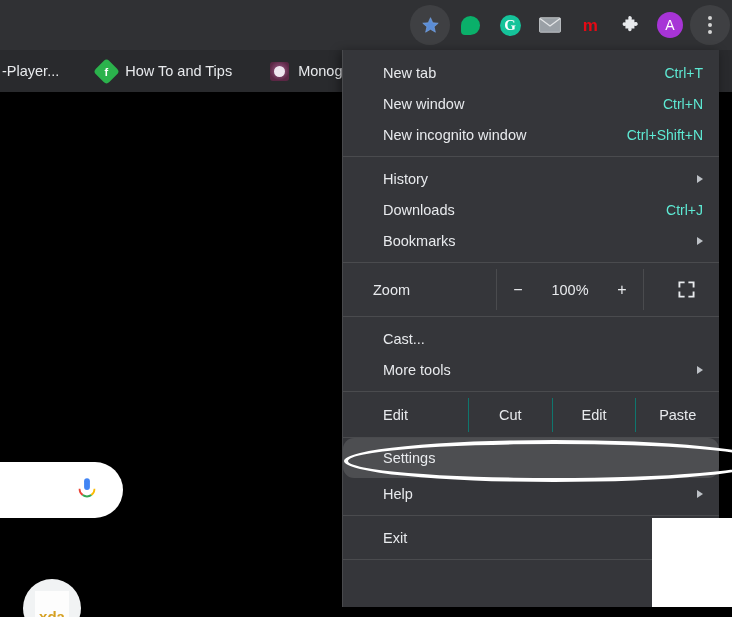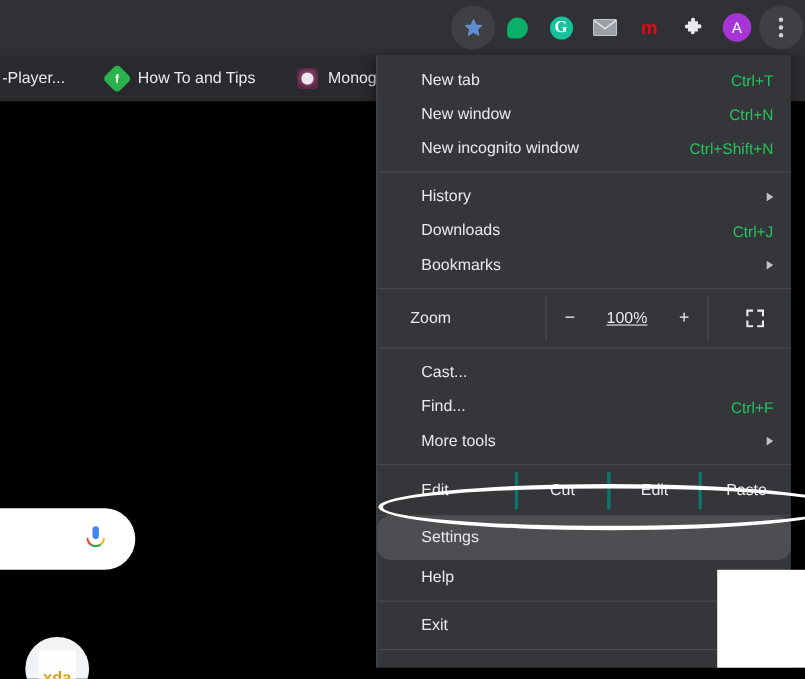--- a/index.html
+++ b/index.html
@@ -123,21 +123,21 @@
     box-shadow: -2px 2px 10px rgba(0,0,0,0.45);
     padding-top: 7px;
     font-size: 14.5px; color: #e8eaed;
   }
   .mi {
     height: 31px; display: flex; align-items: center;
     padding-left: 40px; padding-right: 16px;
     position: relative; cursor: default;
   }
   .mi .label { flex: 1 1 auto; white-space: nowrap; }
-  .mi .accel { color: #22c55e; font-size: 14px; white-space: nowrap; }
+  .mi .accel { color: #5eead4; font-size: 14px; white-space: nowrap; }
   .mi .arrow {
     width: 0; height: 0; border-style: solid;
     border-width: 4.5px 0 4.5px 6px;
     border-color: transparent transparent transparent #bdc1c6;
     margin-left: 8px;
   }
   .mi.highlight { background: #4d4e51; }
   .sep { height: 1px; background: #4a4b4e; margin: 6px 0; }
   .sep.tight { margin: 0; }
 
@@ -147,32 +147,32 @@
     display: flex; align-items: center; padding-left: 40px;
     flex: 0 0 163px;
   }
   .zoomrow .zctrl {
     flex: 1 1 auto; display: flex; align-items: center; justify-content: center;
     gap: 0px; border-left: 1px solid #4a4b4e; border-right: 1px solid #4a4b4e;
   }
   .zminus, .zplus {
     width: 42px; text-align: center; color: #e8eaed; font-size: 16px;
   }
-  .zval { width: 62px; text-align: center; font-size: 14.5px; text-decoration: underline; }
+  .zval { width: 62px; text-align: center; font-size: 14.5px; }
   .zfull {
     flex: 0 0 85px; display: flex; align-items: center; justify-content: center;
   }
   .fs-icon { width: 17px; height: 17px; display:block; }
 
   
   .editrow { display: flex; align-items: stretch; height: 34px; }
   .editrow .elabel { flex: 0 0 125px; display: flex; align-items: center; padding-left: 40px; }
   .editrow .eitem {
     flex: 1 1 0; display: flex; align-items: center; justify-content: center;
-    border-left: 3px solid #0f766e;
+    border-left: 1px solid #0f766e;
   }
 
   
   .annot-ellipse {
     position: absolute; left: 344px; top: 440px;
     width: 420px; height: 42px;
     border: 4px solid #ffffff; border-radius: 50%;
     pointer-events: none;
   }
   .white-box {
@@ -310,24 +310,20 @@
         </svg>
       </div>
     </div>
 
     <div class="sep"></div>
 
     <div class="mi">
       <span class="label">Cast...</span>
     </div>
     <div class="mi">
-      <span class="label">Find...</span>
-      <span class="accel">Ctrl+F</span>
-    </div>
-    <div class="mi">
       <span class="label">More tools</span>
       <span class="arrow"></span>
     </div>
 
     <div class="sep"></div>
 
     <div class="editrow">
       <div class="elabel">Edit</div>
       <div class="eitem">Cut</div>
       <div class="eitem">Edit</div>

